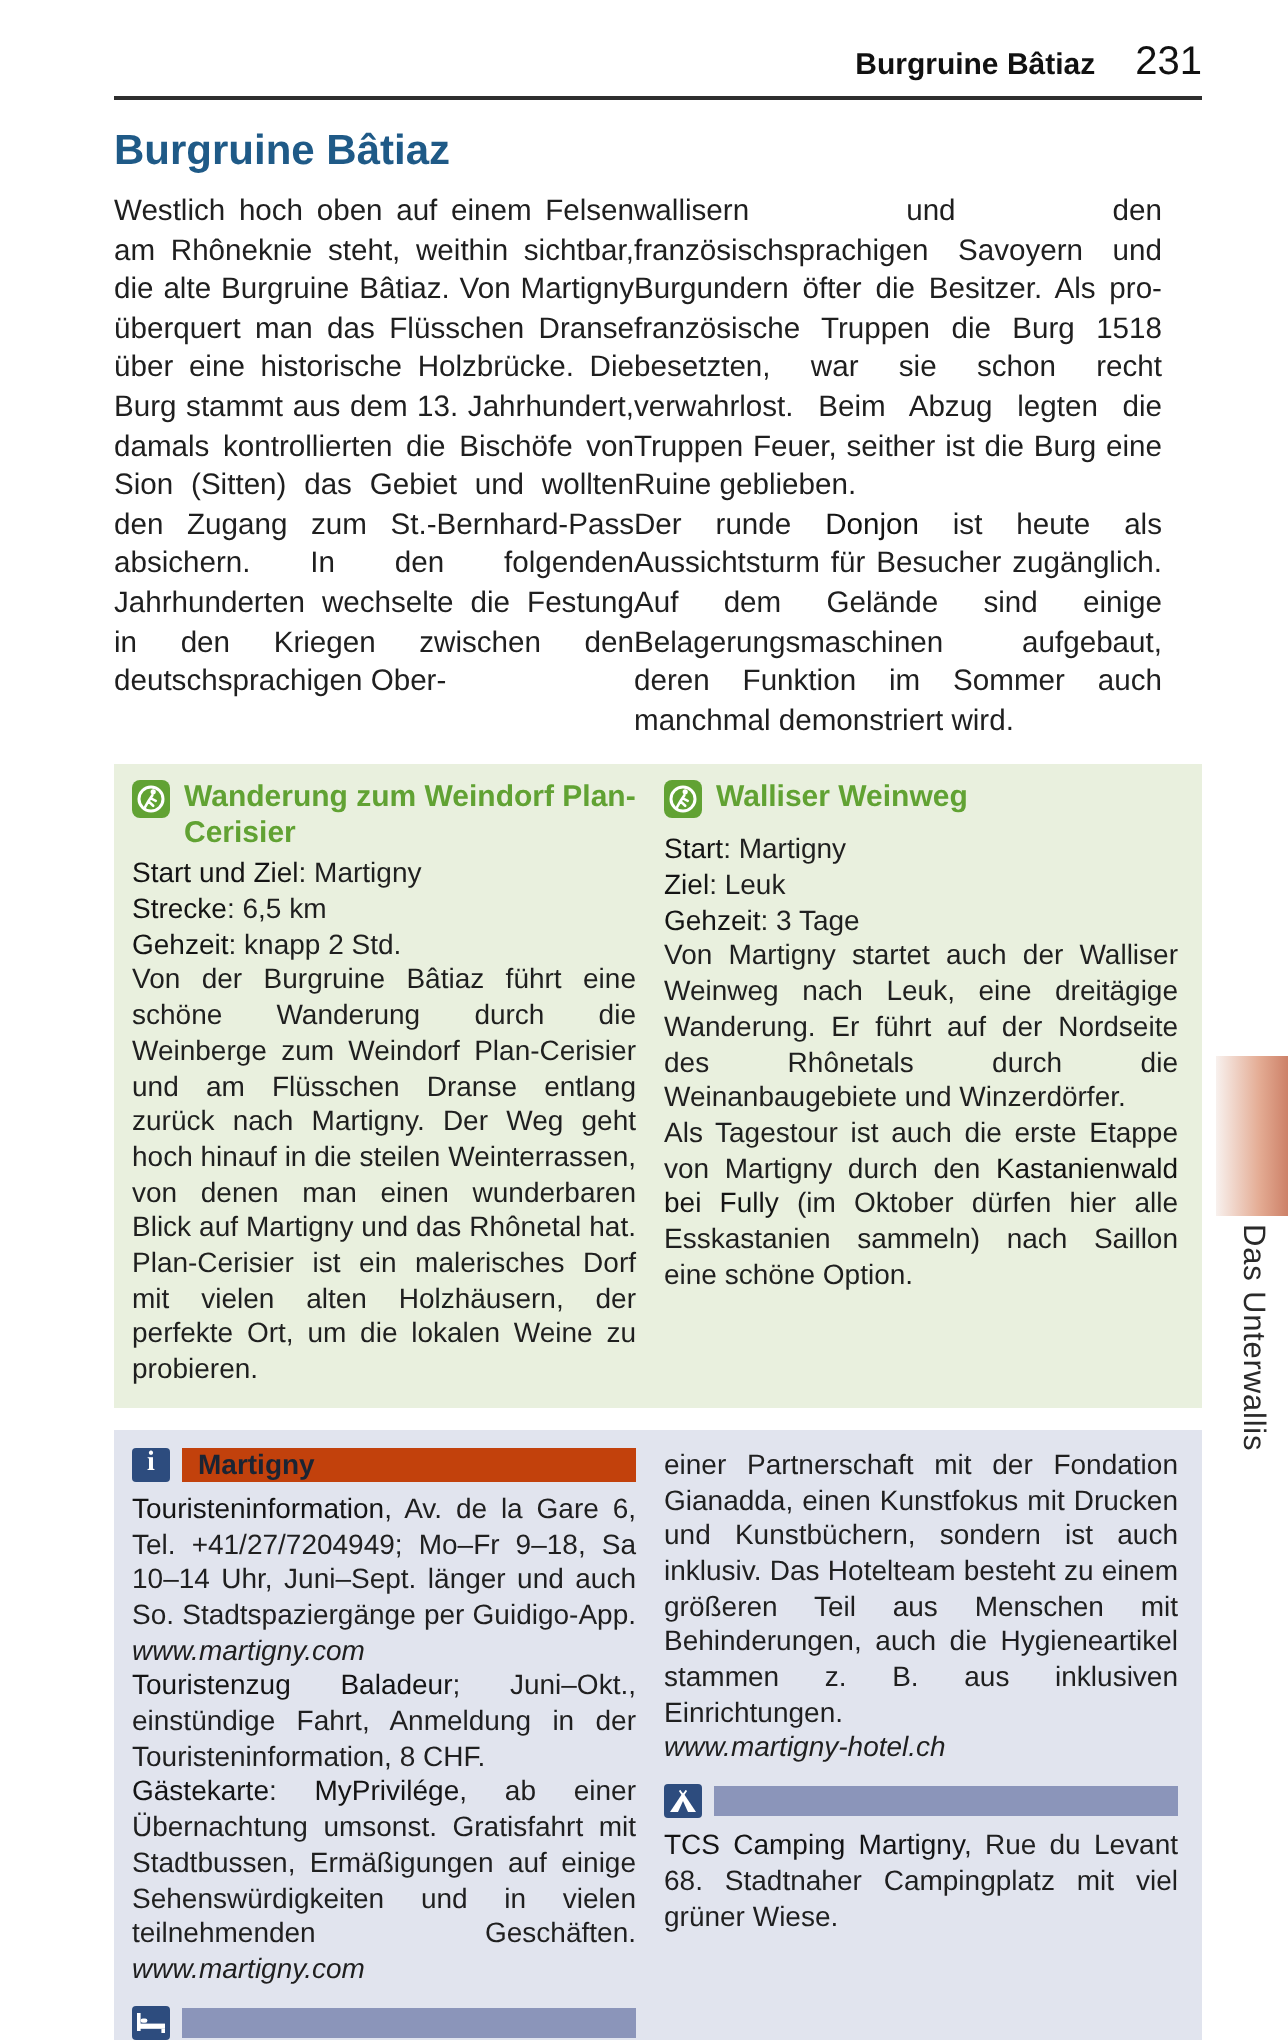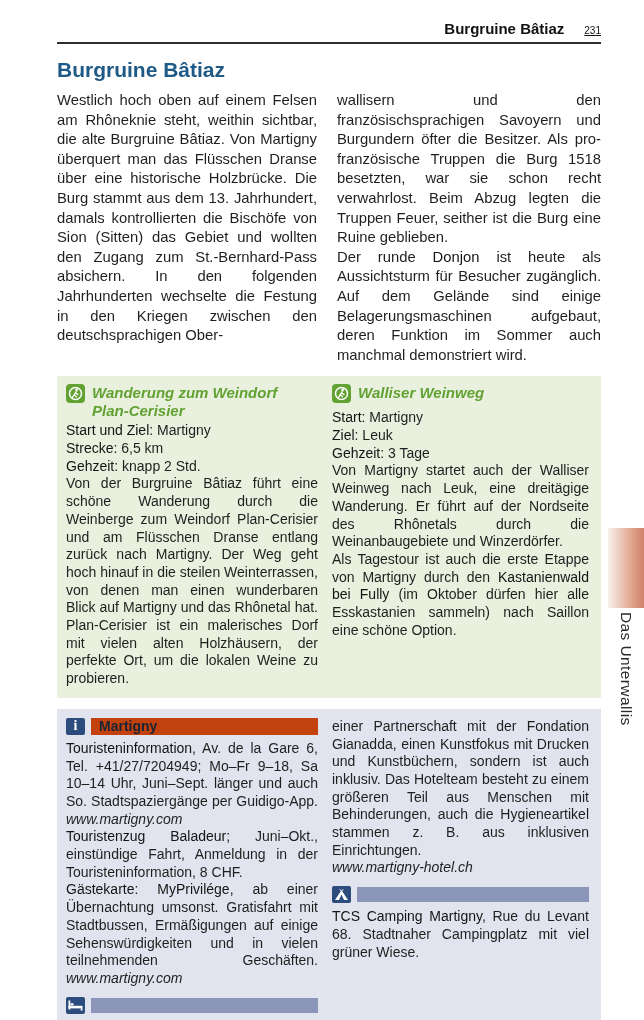--- a/index.html
+++ b/index.html
@@ -10,49 +10,49 @@
   }
   .page { position:absolute; inset:0; }
   .content { position:absolute; left:57px; top:20px; width:544px; }
 
   
   .runhead {
     display:flex; justify-content:flex-end; align-items:baseline; gap:20px;
     border-bottom:2px solid #2e2e2e; padding-bottom:5px;
   }
   .runhead .rh-title { font-weight:bold; font-size:15px; color:#111; }
-  .runhead .rh-page  { font-size:10px; color:#111;text-decoration:underline; }
+  .runhead .rh-page  { font-size:20px; color:#111; }
 
   
   h1.article-title {
     margin:14px 0 9px 0; font-size:21px; line-height:24px;
     color:#1f5a87; font-weight:bold;
   }
-  .cols { display:flex; gap:20px; }
+  .cols { display:flex; }
   .col-l { width:260px; }
   .col-r { width:264px; }
   .body-txt p {
     margin:0; font-size:14.8px; line-height:19.6px;
     text-align:justify; color:#1f1f1f;
   }
   .b { font-weight:normal; color:#141414; }
   .i { font-style:italic; }
 
   
   .box { margin-top:11px; display:flex; gap:14px; }
   .tour-box { background:#e9f0de; padding:8px 8px 10px 9px; }
   .info-box { background:#e1e4ee; padding:9px 8px 10px 9px; }
   .box .bcol-l { width:252px; }
   .box .bcol-r { width:257px; }
   .box p { margin:0; font-size:14px; line-height:17.7px; text-align:justify; color:#1f1f1f; }
 
   .tour-head { display:flex; gap:7px; align-items:flex-start; margin-bottom:2px; }
   .tour-head h3 {
     margin:0; font-size:15px; line-height:18px;
-    color:#61a233; font-weight:bold;font-style:italic;
+    color:#61a233; font-weight:bold;
   }
   .sicon { flex:0 0 auto; }
 
   .info-head { display:flex; gap:6px; align-items:center; margin-bottom:5px; }
   .head-bar {
     flex:1; height:17px; background:#c2410c;
     font-size:14px; font-weight:bold; color:#1b2433;
     line-height:17px; padding-left:8px;
   }
   .icon-row { display:flex; gap:6px; align-items:center; margin:9px 0 5px 0; }

